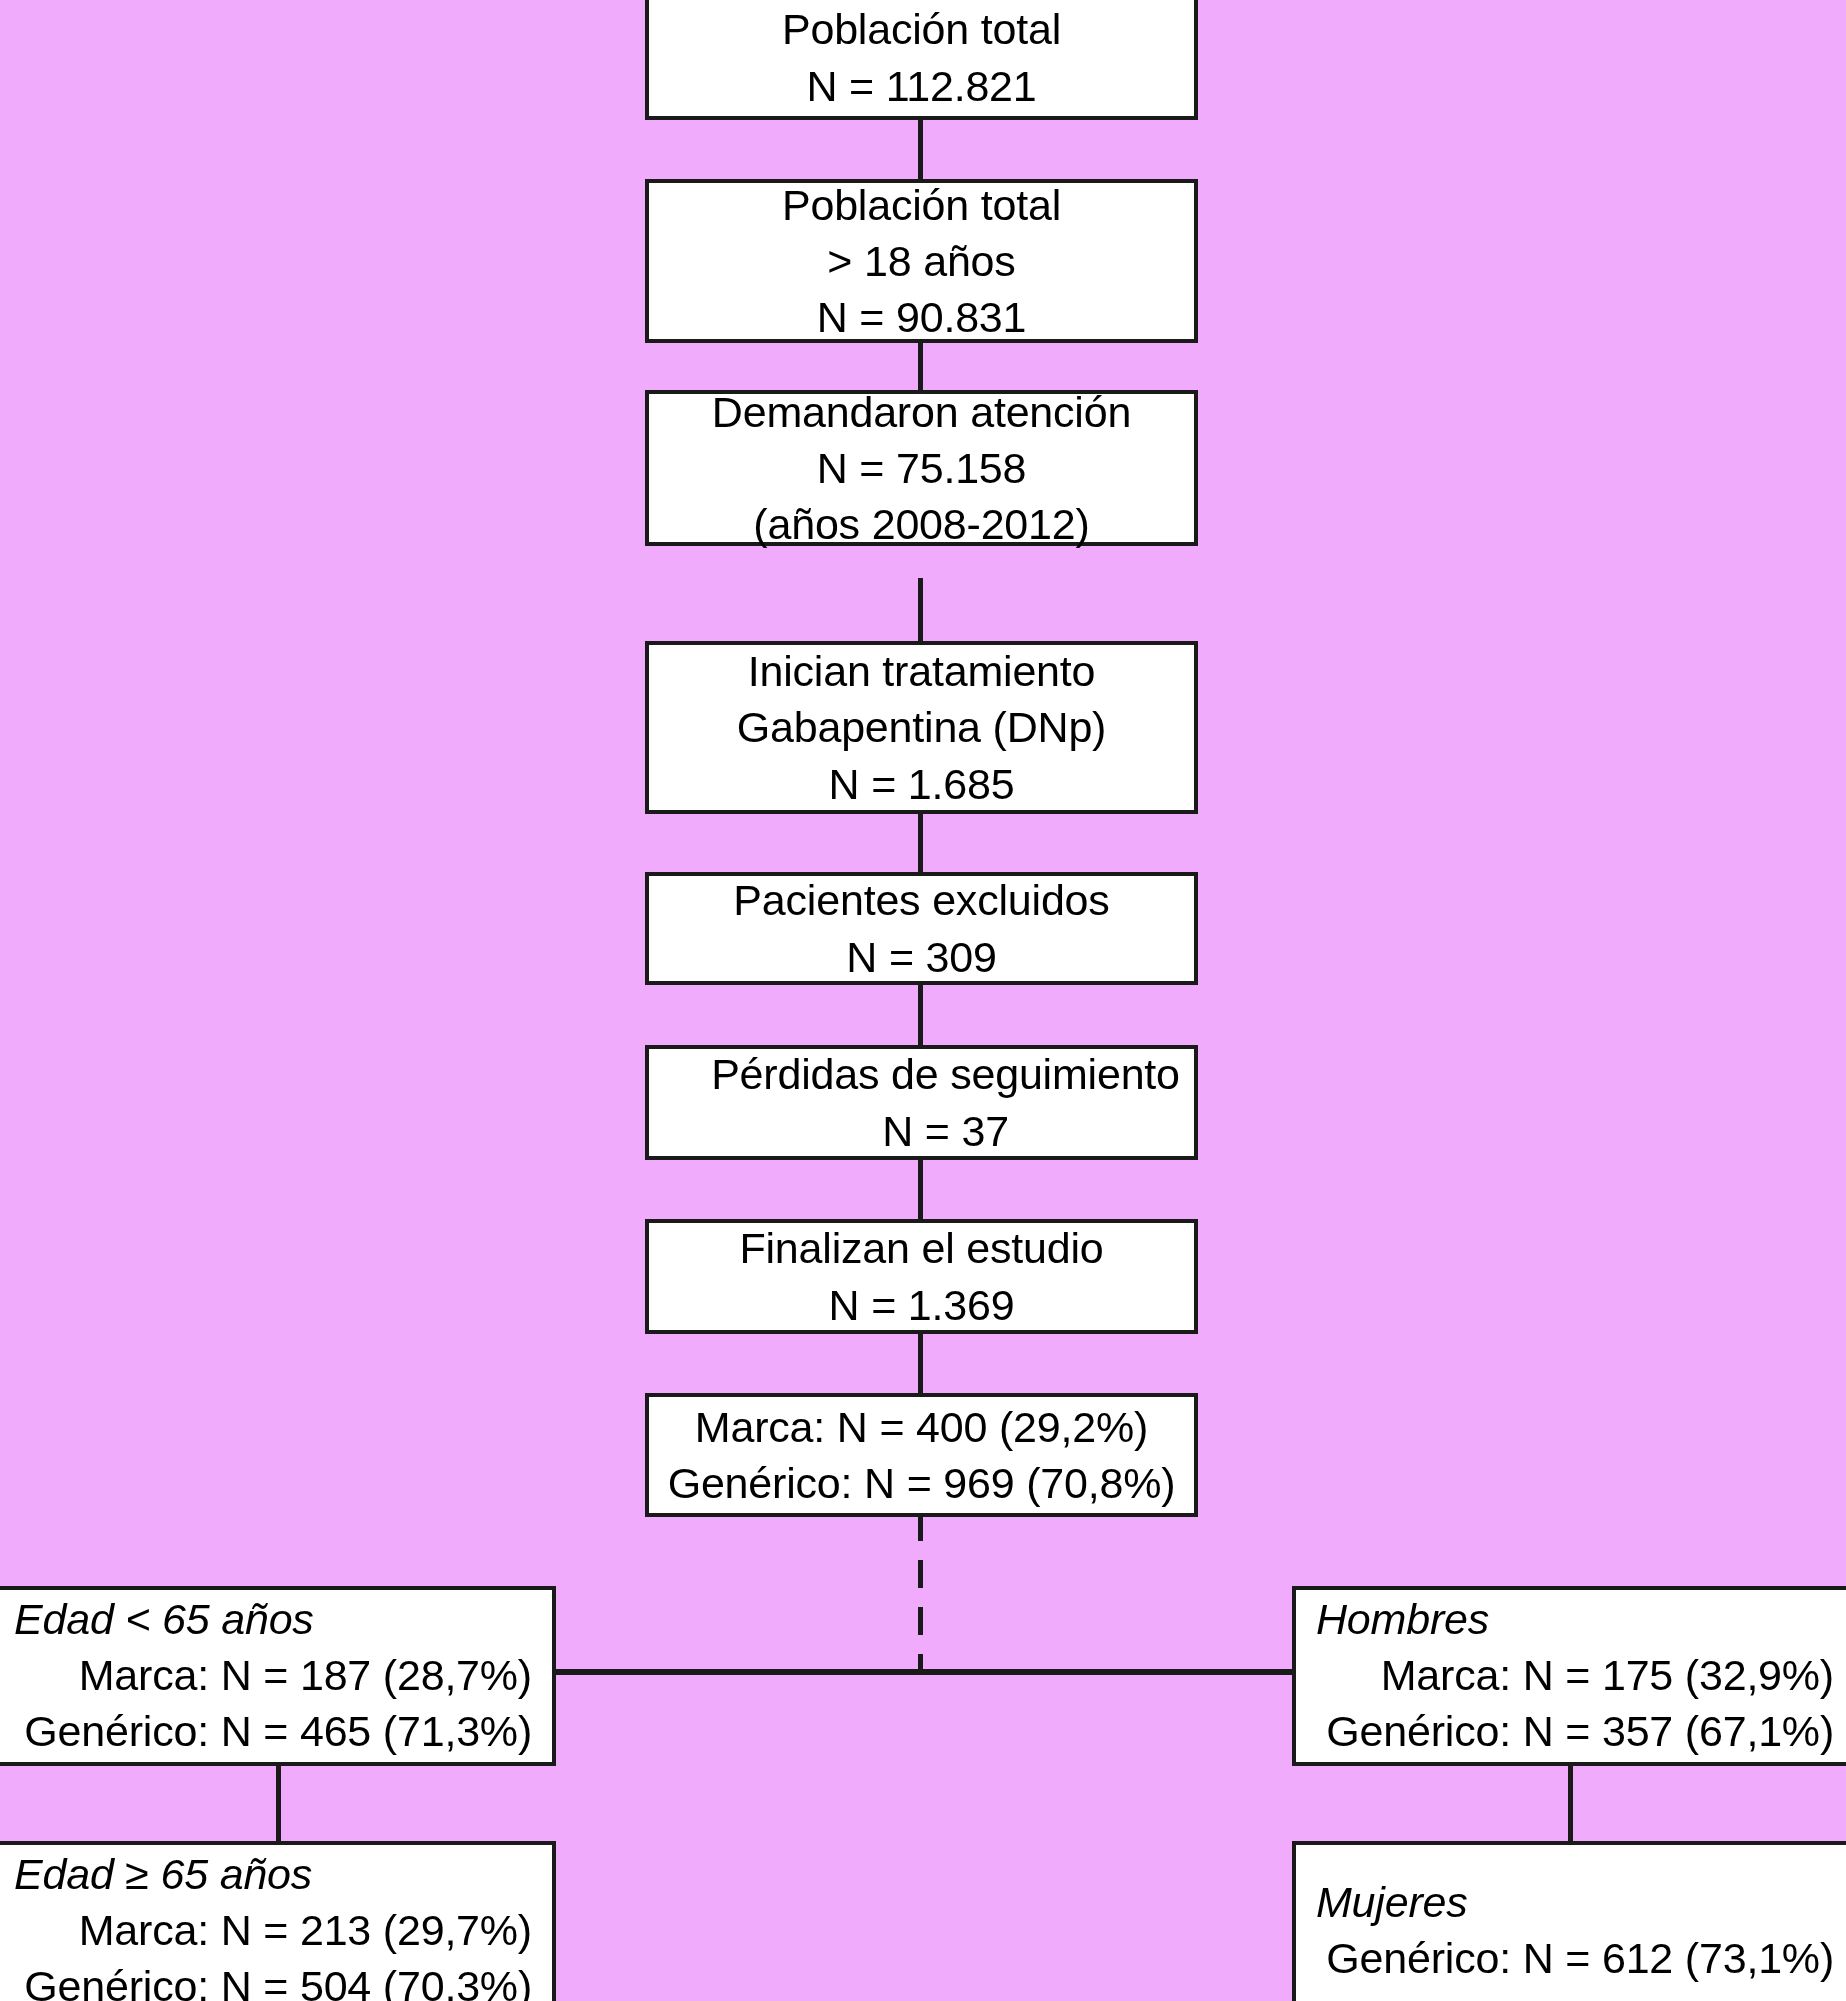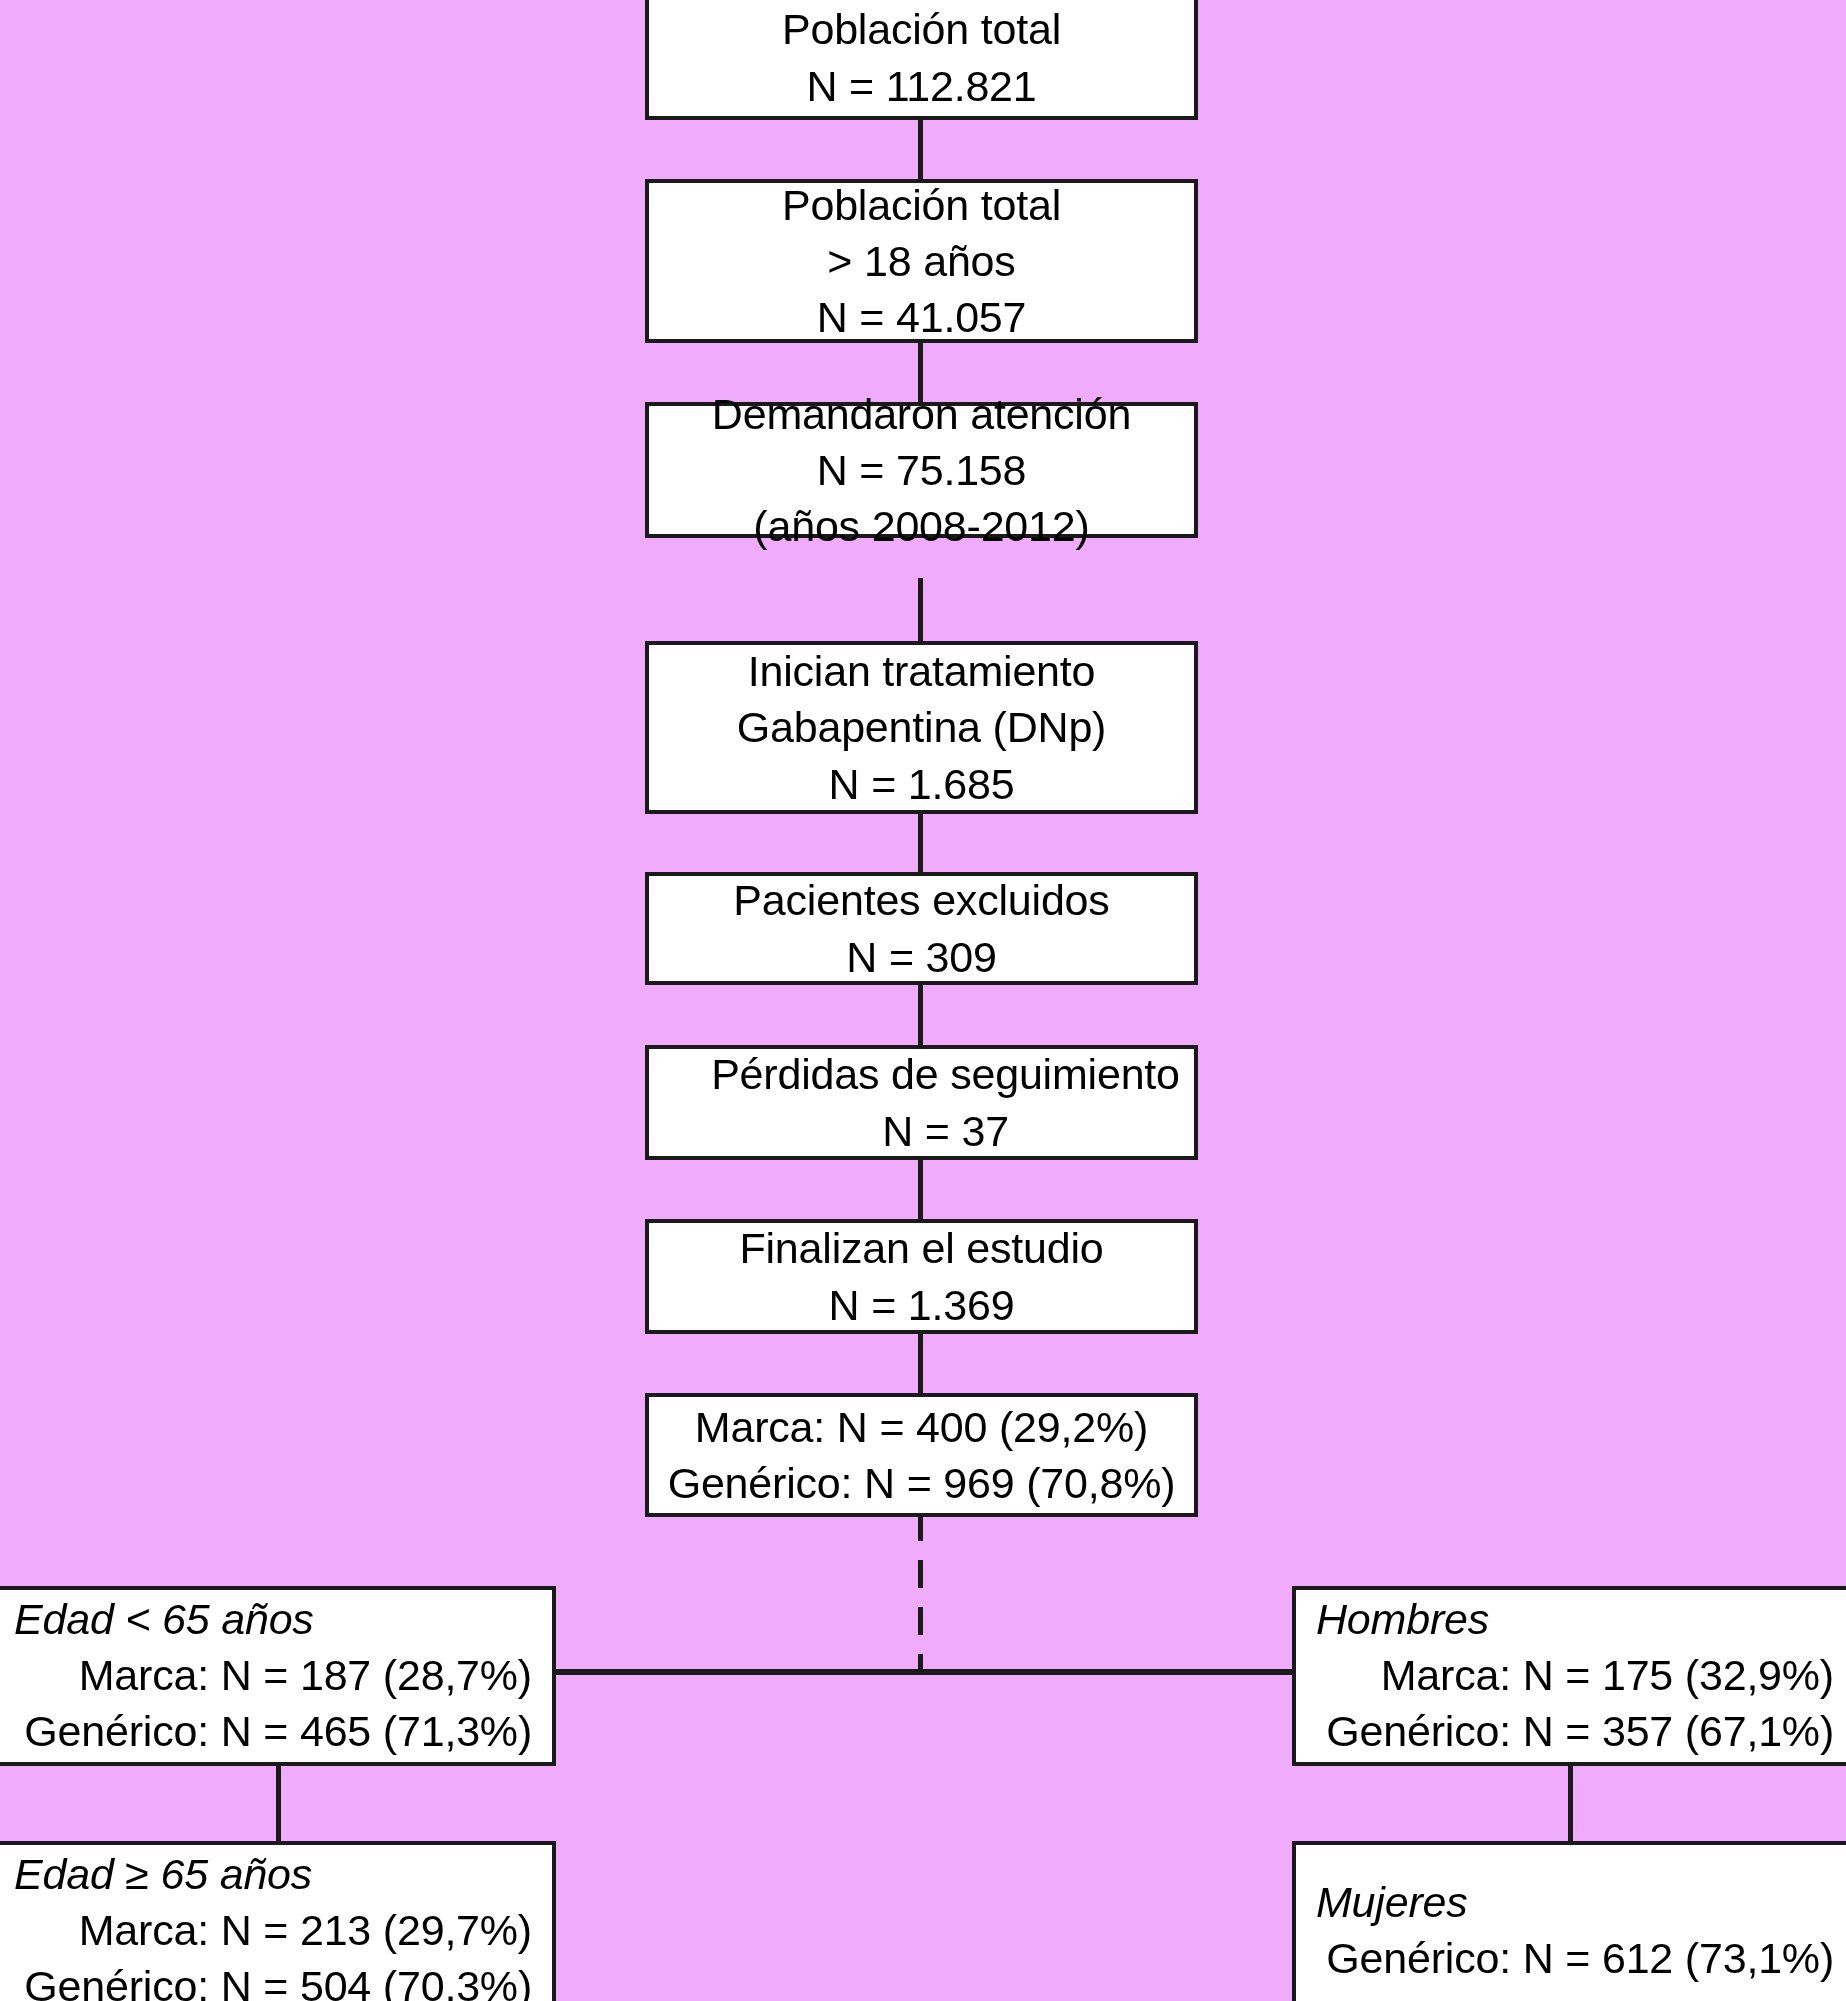--- a/index.html
+++ b/index.html
@@ -106,24 +106,24 @@
   <div class="vconn" style="left:1568px; top:1762px; height:81px;"></div>
 
   <div class="box chain" style="top:-4.2px; height:124px;">
     <div class="line">Población total</div>
     <div class="line">N = 112.821</div>
   </div>
 
   <div class="box chain" style="top:179px; height:164px;">
     <div class="line">Población total</div>
     <div class="line">&gt; 18 años</div>
-    <div class="line">N = 41.057</div>
+    <div class="line">N = 90.831</div>
   </div>
 
-  <div class="box chain" style="top:402px; height:136px;">
+  <div class="box chain" style="top:390px; height:156px;">
     <div class="line">Demandaron atención</div>
     <div class="line">N = 75.158</div>
     <div class="line">(años 2008-2012)</div>
   </div>
 
   <div class="box chain" style="top:641px; height:173px;">
     <div class="line">Inician tratamiento</div>
     <div class="line">Gabapentina (DNp)</div>
     <div class="line">N = 1.685</div>
   </div>

